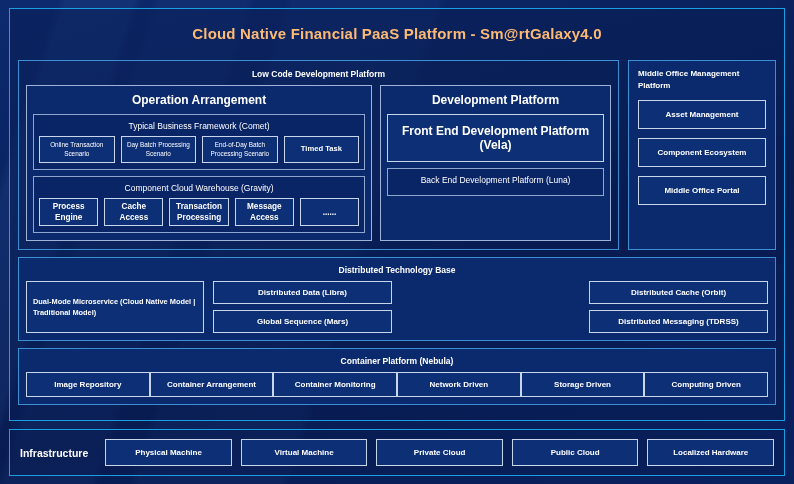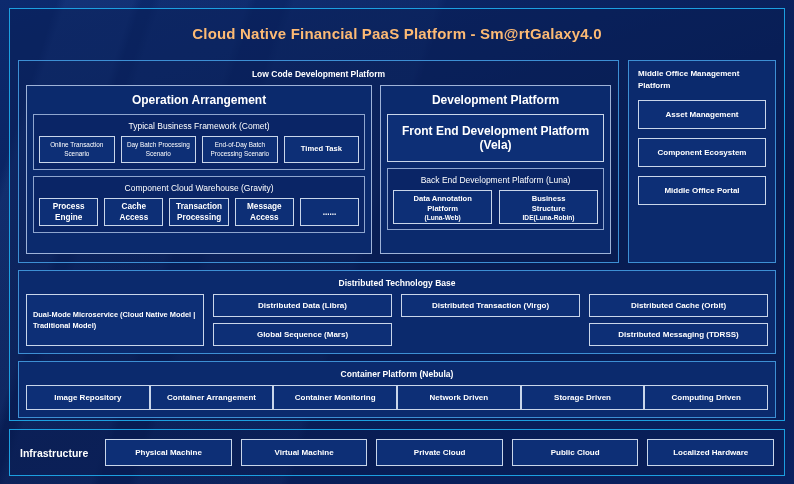--- a/index.html
+++ b/index.html
@@ -354,32 +354,20 @@
             </div>
           </div>
 
           <div class="panel-devplat">
             <div class="big-head">Development Platform</div>
 
             <div class="dev-bar">Front End Development Platform (Vela)</div>
 
             <div class="dev-sub">
               <div class="sub-head">Back End Development Platform (Luna)</div>
-              <div class="dev-chip-row">
-                <div class="dev-chip">
-                  <div>Data Annotation</div>
-                  <div>Platform</div>
-                  <div class="small">(Luna-Web)</div>
-                </div>
-                <div class="dev-chip">
-                  <div>Business</div>
-                  <div>Structure</div>
-                  <div class="small">IDE(Luna-Robin)</div>
-                </div>
-              </div>
             </div>
           </div>
 
         </div>
       </div>
 
       <div class="panel-middle">
         <div class="mid-title">Middle Office Management Platform</div>
         <div class="mid-chip">Asset Management</div>
         <div class="mid-chip">Component Ecosystem</div>
@@ -390,21 +378,20 @@
 
     <div class="panel-dtb">
       <div class="section-title">Distributed Technology Base</div>
       <div class="dtb-grid">
         <div class="dtb-dual">Dual-Mode Microservice (Cloud Native Model | Traditional Model)</div>
         <div class="dtb-col">
           <div class="dtb-chip">Distributed Data (Libra)</div>
           <div class="dtb-chip">Global Sequence (Mars)</div>
         </div>
         <div class="dtb-col">
-          <div class="dtb-chip">Distributed Transaction (Virgo)</div>
         </div>
         <div class="dtb-col">
           <div class="dtb-chip">Distributed Cache (Orbit)</div>
           <div class="dtb-chip">Distributed Messaging (TDRSS)</div>
         </div>
       </div>
     </div>
 
     <div class="panel-container">
       <div class="section-title">Container Platform (Nebula)</div>

